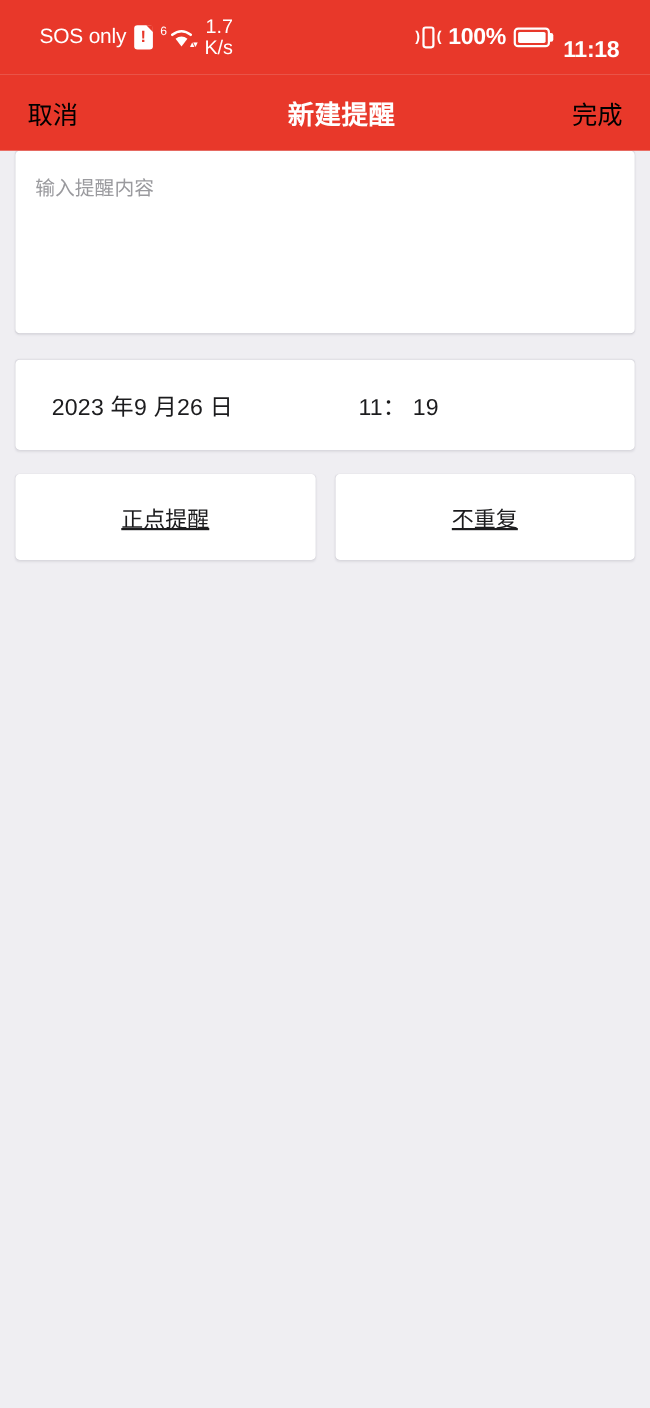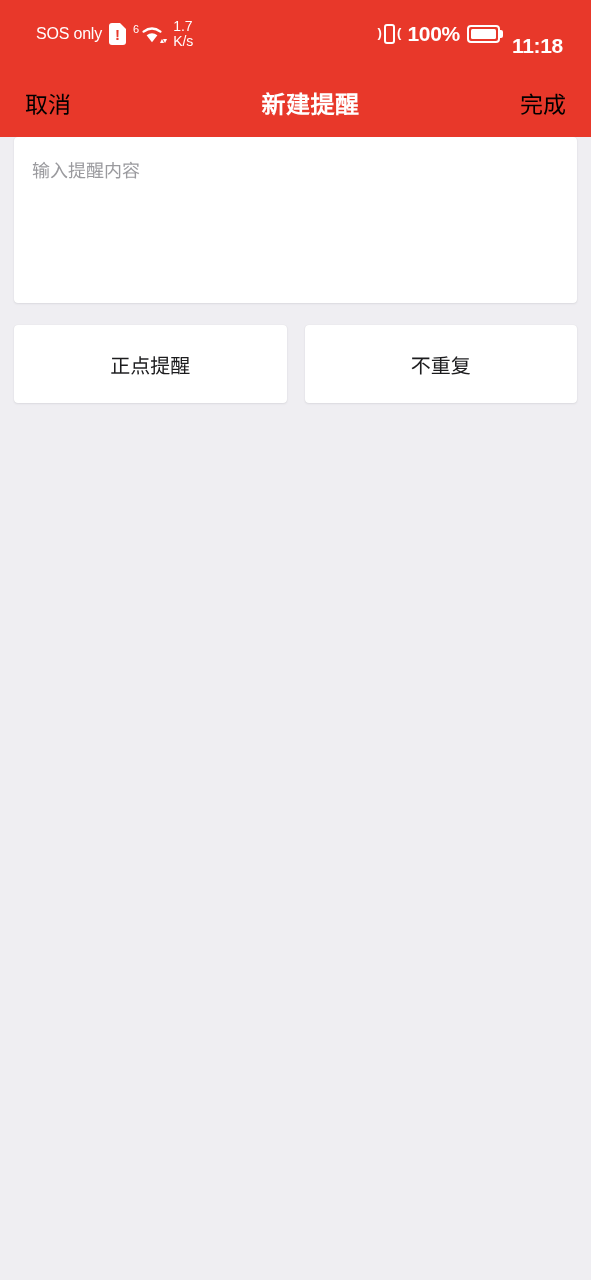--- a/index.html
+++ b/index.html
@@ -27,21 +27,21 @@
     color: #ffffff;
   }
 
   .status-left {
     display: flex;
     align-items: center;
     gap: 7px;
   }
 
   .sos-text {
-    font-size: 16px;
+    font-size: 19px;
     letter-spacing: -0.2px;
     font-weight: 400;
     white-space: nowrap;
   }
 
   .sim-warning-icon {
     width: 17px;
     height: 22px;
     background: #ffffff;
     border-radius: 3px 3px 3px 3px;
@@ -90,23 +90,23 @@
     right: -2px;
     bottom: 0px;
     font-size: 8px;
     line-height: 1;
     letter-spacing: -1px;
   }
 
   .netspeed {
     display: flex;
     flex-direction: column;
-    align-items: flex-start;
+    align-items: flex-end;
     line-height: 1.05;
-    font-size: 14px;
+    font-size: 18px;
     margin-left: 2px;
   }
 
   .status-right {
     display: flex;
     align-items: center;
     gap: 7px;
   }
 
   .vibrate-icon {
@@ -262,20 +262,21 @@
 
   .option-btn {
     flex: 1;
     height: 78px;
     display: flex;
     align-items: center;
     justify-content: center;
     font-size: 20px;
     color: #1c1c1e;
     cursor: pointer;
+    text-decoration: underline;
   }
 </style>
 </head>
 <body>
 
 <div class="status-bar">
 
   <div class="status-left">
     <span class="sos-text">SOS only</span>
 
@@ -321,19 +322,23 @@
   <span class="nav-done">完成</span>
 </div>
 
 <div class="content">
 
 
   <div class="card note-card">
     <div class="note-placeholder">输入提醒内容</div>
   </div>
 
+  <div class="card datetime-card">
+    <span class="dt-date">2023 年9 月26 日</span>
+    <span class="dt-time">11： 19</span>
+  </div>
 
   <div class="options-row">
     <div class="card option-btn">正点提醒</div>
     <div class="card option-btn">不重复</div>
   </div>
 
 </div>
 
 </body></html>

